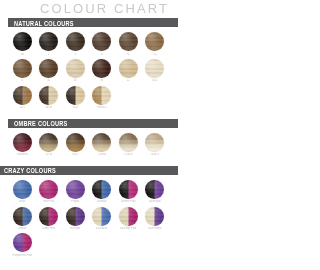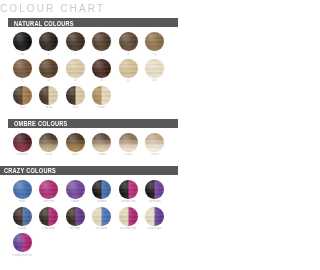--- a/index.html
+++ b/index.html
@@ -10,22 +10,23 @@
   body {
     width: 178px;
     height: 270px;
     overflow: hidden;
     font-family: "Liberation Sans", sans-serif;
     position: relative;
   }
 
   
   .page-title {
+    text-align: right;
     padding: 4px 9px 0 0;
-    font-size: 10px;
+    font-size: 13px;
     letter-spacing: 2.1px;
     color: #c9c9c9;
     font-weight: 400;
     line-height: 10px;
     white-space: nowrap;
   }
 
   
   .band {
     background: #58585a;

